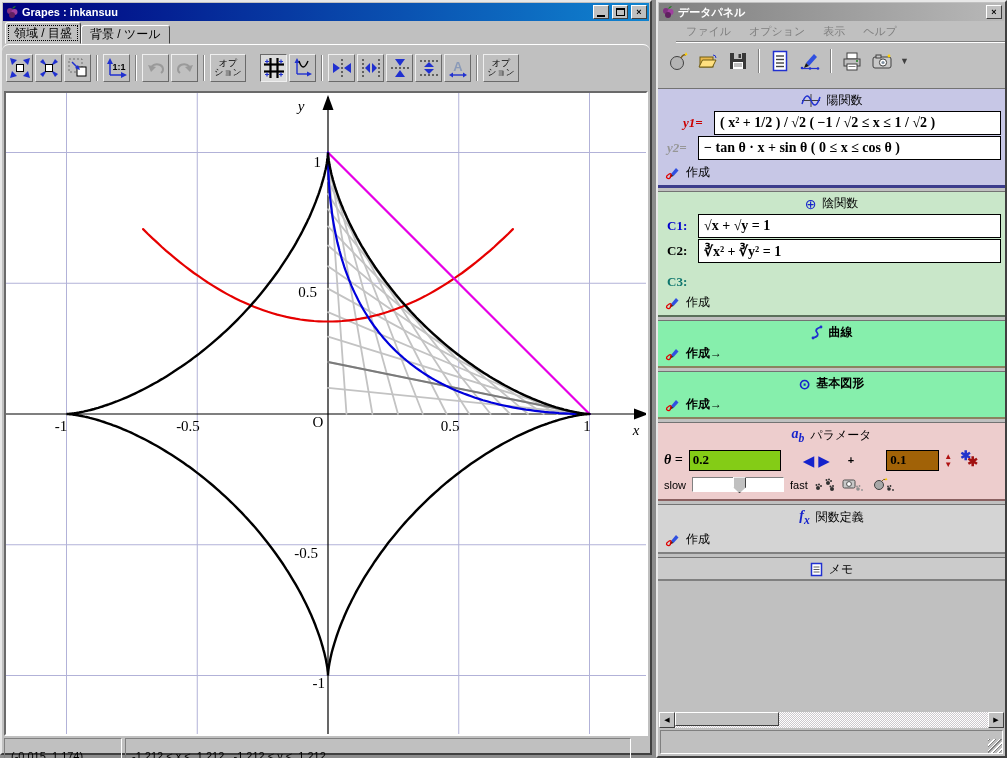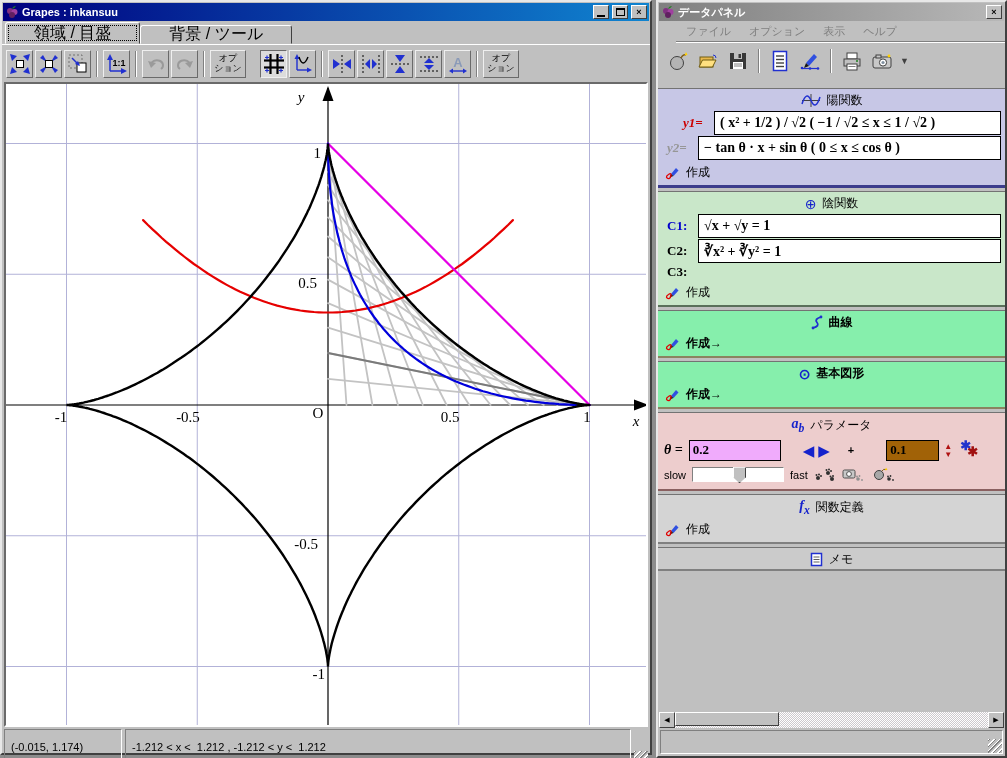--- a/index.html
+++ b/index.html
@@ -11,23 +11,23 @@
   .titlebar { height:18px; margin:1px; display:flex; align-items:center; padding:0 2px; gap:3px; color:#fff; font-weight:bold; }
   .titlebar.active { background:linear-gradient(90deg,#00007f,#1084d0); }
   .titlebar.inactive { background:linear-gradient(90deg,#7f7f7f,#b8b8b8); }
   .title-text { flex:1; white-space:nowrap; overflow:hidden; }
   .winbtn { width:16px; height:14px; background:#c0c0c0; border:1px solid; border-color:#fff #404040 #404040 #fff; display:flex; align-items:center; justify-content:center; color:#000; font-size:9px; font-weight:bold; line-height:1; }
   .grape-icon { width:14px; height:14px; flex:0 0 14px; }
 
   
   #graph-window { left:0; top:0; width:652px; height:755px; }
   .tabbar { height:22px; display:flex; align-items:flex-end; padding-left:3px; position:relative; }
-  .tab { height:19px; padding:2px 28px; background:#c0c0c0; border:1px solid; border-color:#fff #404040 #c0c0c0 #fff; border-radius:3px 3px 0 0; display:flex; align-items:center; font-size:16px; }
+  .tab { height:19px; padding:2px 8px; background:#c0c0c0; border:1px solid; border-color:#fff #404040 #c0c0c0 #fff; border-radius:3px 3px 0 0; display:flex; align-items:center; font-size:12px; }
   .tab.active { height:22px; outline:1px dotted #000; outline-offset:-4px; z-index:2; }
-  .toolbar { height:38px; display:flex; align-items:center; padding:2px 4px; gap:2px; border-top:1px solid #fff; }
+  .toolbar { height:47px; display:flex; align-items:center; padding:2px 4px; gap:2px; border-top:1px solid #fff;border-radius:7px; }
   .tbtn { width:27px; height:28px; background:#c0c0c0; border:1px solid; border-color:#efefef #6a6a6a #6a6a6a #efefef; display:flex; align-items:center; justify-content:center; flex-direction:column; }
   .tbtn.pressed { border-color:#6a6a6a #efefef #efefef #6a6a6a; background:#dcdcdc; }
   .tbtn.wide { width:36px; font-size:9px; line-height:1.05; color:#000; }
   .tsep { width:2px; height:26px; border-left:1px solid #808080; border-right:1px solid #fff; margin:0 3px; }
   .tgap { width:10px; }
   #plot-frame { margin:0 2px; height:645px; border:2px solid; border-color:#6a6a6a #fff #fff #6a6a6a; background:#fff; overflow:hidden; }
   .statusbar { height:36px; margin:2px; display:flex; gap:3px; align-items:stretch; }
   .statuscell { border:1px solid; border-color:#808080 #fff #fff #808080; padding:2px 6px; font-size:11px; color:#000; white-space:pre; display:flex; align-items:center; }
   .grip { width:14px; align-self:flex-end; height:14px; background:repeating-linear-gradient(135deg,#fff 0 1px,#808080 1px 2px,#c0c0c0 2px 4px); }
 
@@ -45,25 +45,25 @@
   .flabel.upright { font-style:normal; }
   .fbox { flex:1; height:24px; background:#fff; border:1px solid #000; display:flex; align-items:center; padding:0 5px; font:bold 14px "Liberation Serif",serif; white-space:nowrap; overflow:hidden; }
   .create-row { display:flex; align-items:center; gap:5px; padding:3px 7px 4px; font-size:12px; }
   .sec-explicit { background:#c7c7e6; border-bottom:3px solid #3c3c8c; }
   .sec-implicit { background:#c9e7c9; border-bottom:2px solid #5a705a; }
   .sec-tan { background:#86efac; border-bottom:2px solid #8a8360;font-weight:bold; }
   .sec-param { background:#edcdcd; border-bottom:2px solid #8a6060; }
   .sec-gray { background:#d4d4d4; border-bottom:2px solid #808080; }
   .sec-memo { background:#cbcbcb; border-bottom:2px solid #808080; }
   .lab-y1 { color:#cc0000;margin-left:16px; } .lab-y2 { color:#979797; }
-  .lab-c1 { color:#0000cc; } .lab-c2 { color:#000; } .lab-c3 { color:#000000; }
+  .lab-c1 { color:#0000cc; } .lab-c2 { color:#000; } .lab-c3 { color:#0f766e;margin-top:10px; }
   .param-row1 { display:flex; align-items:center; padding:4px 6px 2px; gap:4px; }
   .param-row2 { display:flex; align-items:center; padding:4px 6px 6px; gap:6px; }
   .theta-label { font:bold italic 14px "Liberation Serif",serif; margin-right:2px; }
-  .pinput { height:21px; border:1px solid #000; background:#f0abfc; font:bold 13px "Liberation Serif",serif; padding:0 3px; }
+  .pinput { height:21px; border:1px solid #000; background:#84cc16; font:bold 13px "Liberation Serif",serif; padding:0 3px; }
   .pinput.theta { width:92px; }
   .pinput.step { width:53px; background:#a16207;margin-left:28px; }
   .bluearrow { color:#1522cc; font-size:15px; line-height:1; }
   .spinner { display:flex; flex-direction:column; gap:1px; margin-left:1px; }
   .spinner span { color:#b01010; font-size:8px; line-height:0.9; }
   .asterisks { position:relative; width:18px; height:18px; margin-left:4px; }
   .asterisks .a1 { position:absolute; left:0; top:-3px; color:#2233cc; font-size:13px; font-weight:bold; }
   .asterisks .a2 { position:absolute; left:7px; top:3px; color:#a01010; font-size:13px; font-weight:bold; }
   .slider-track { width:92px; height:15px; border:1px solid; border-color:#808080 #fff #fff #808080; background:#fff; position:relative; }
   .slider-thumb { position:absolute; left:40px; top:-1px; width:13px; height:16px; background:#c0c0c0; border:1px solid; border-color:#fff #404040 #404040 #fff; clip-path:polygon(0 0,100% 0,100% 62%,50% 100%,0 62%); }

